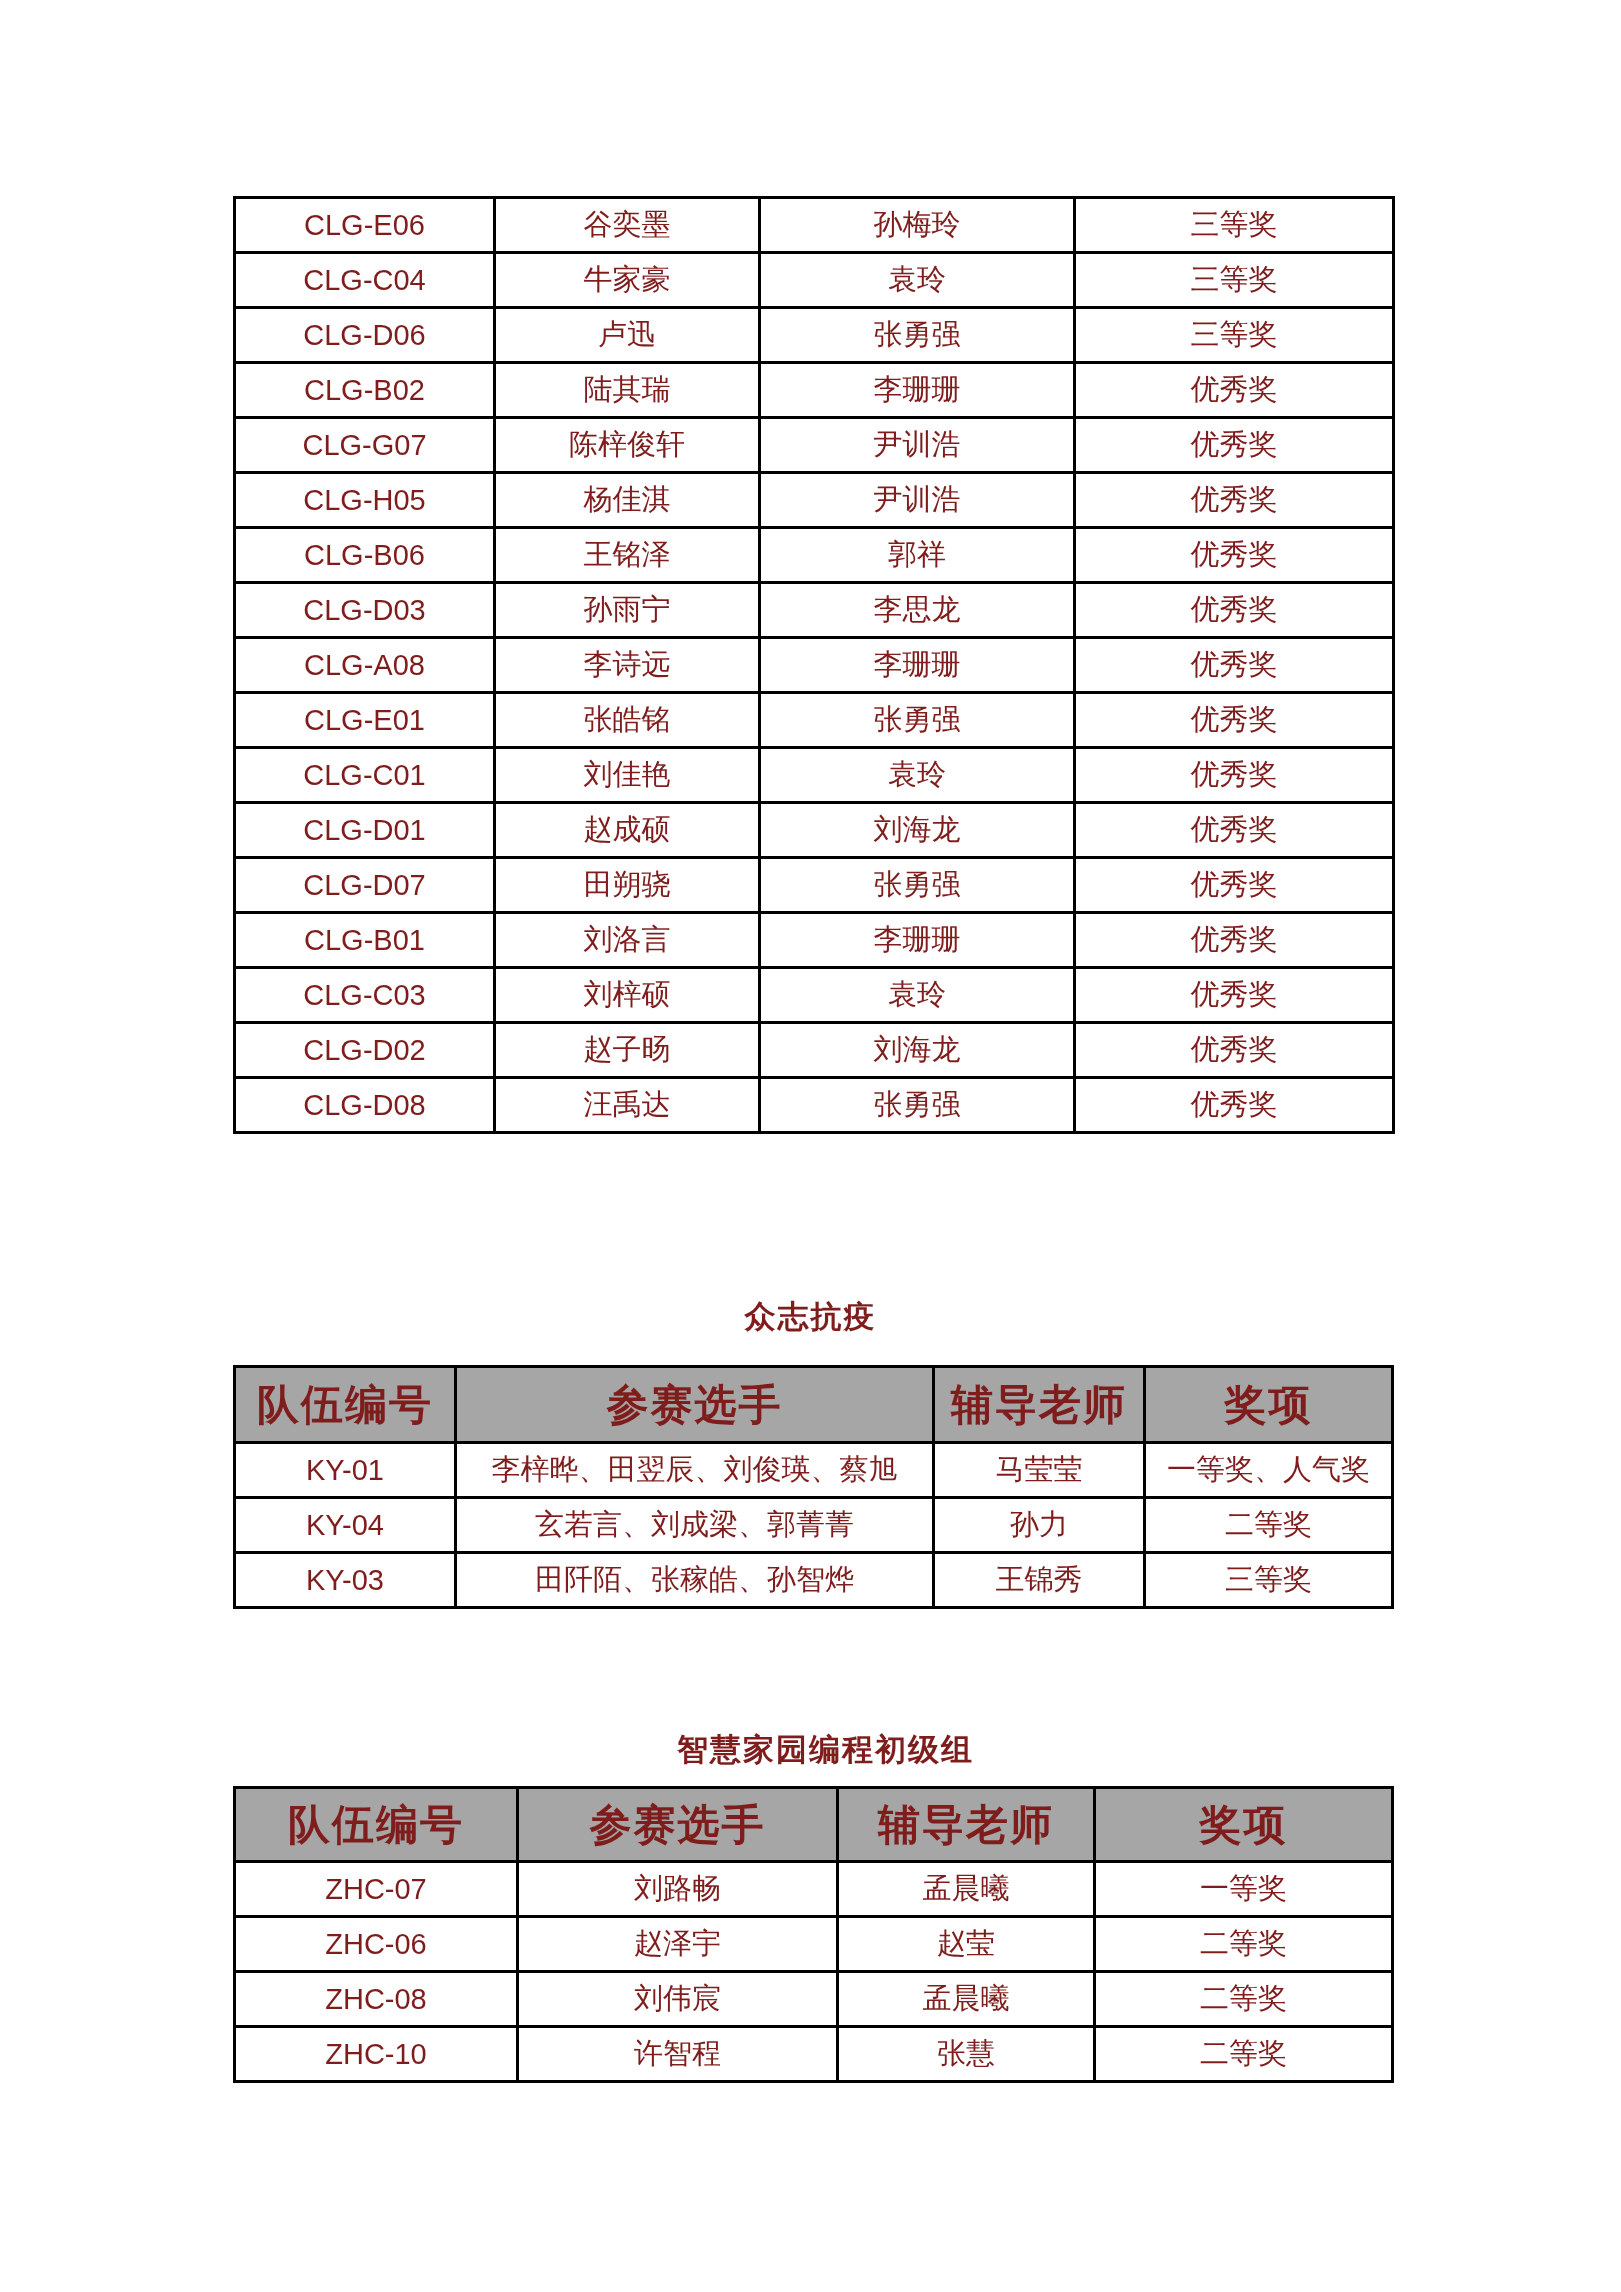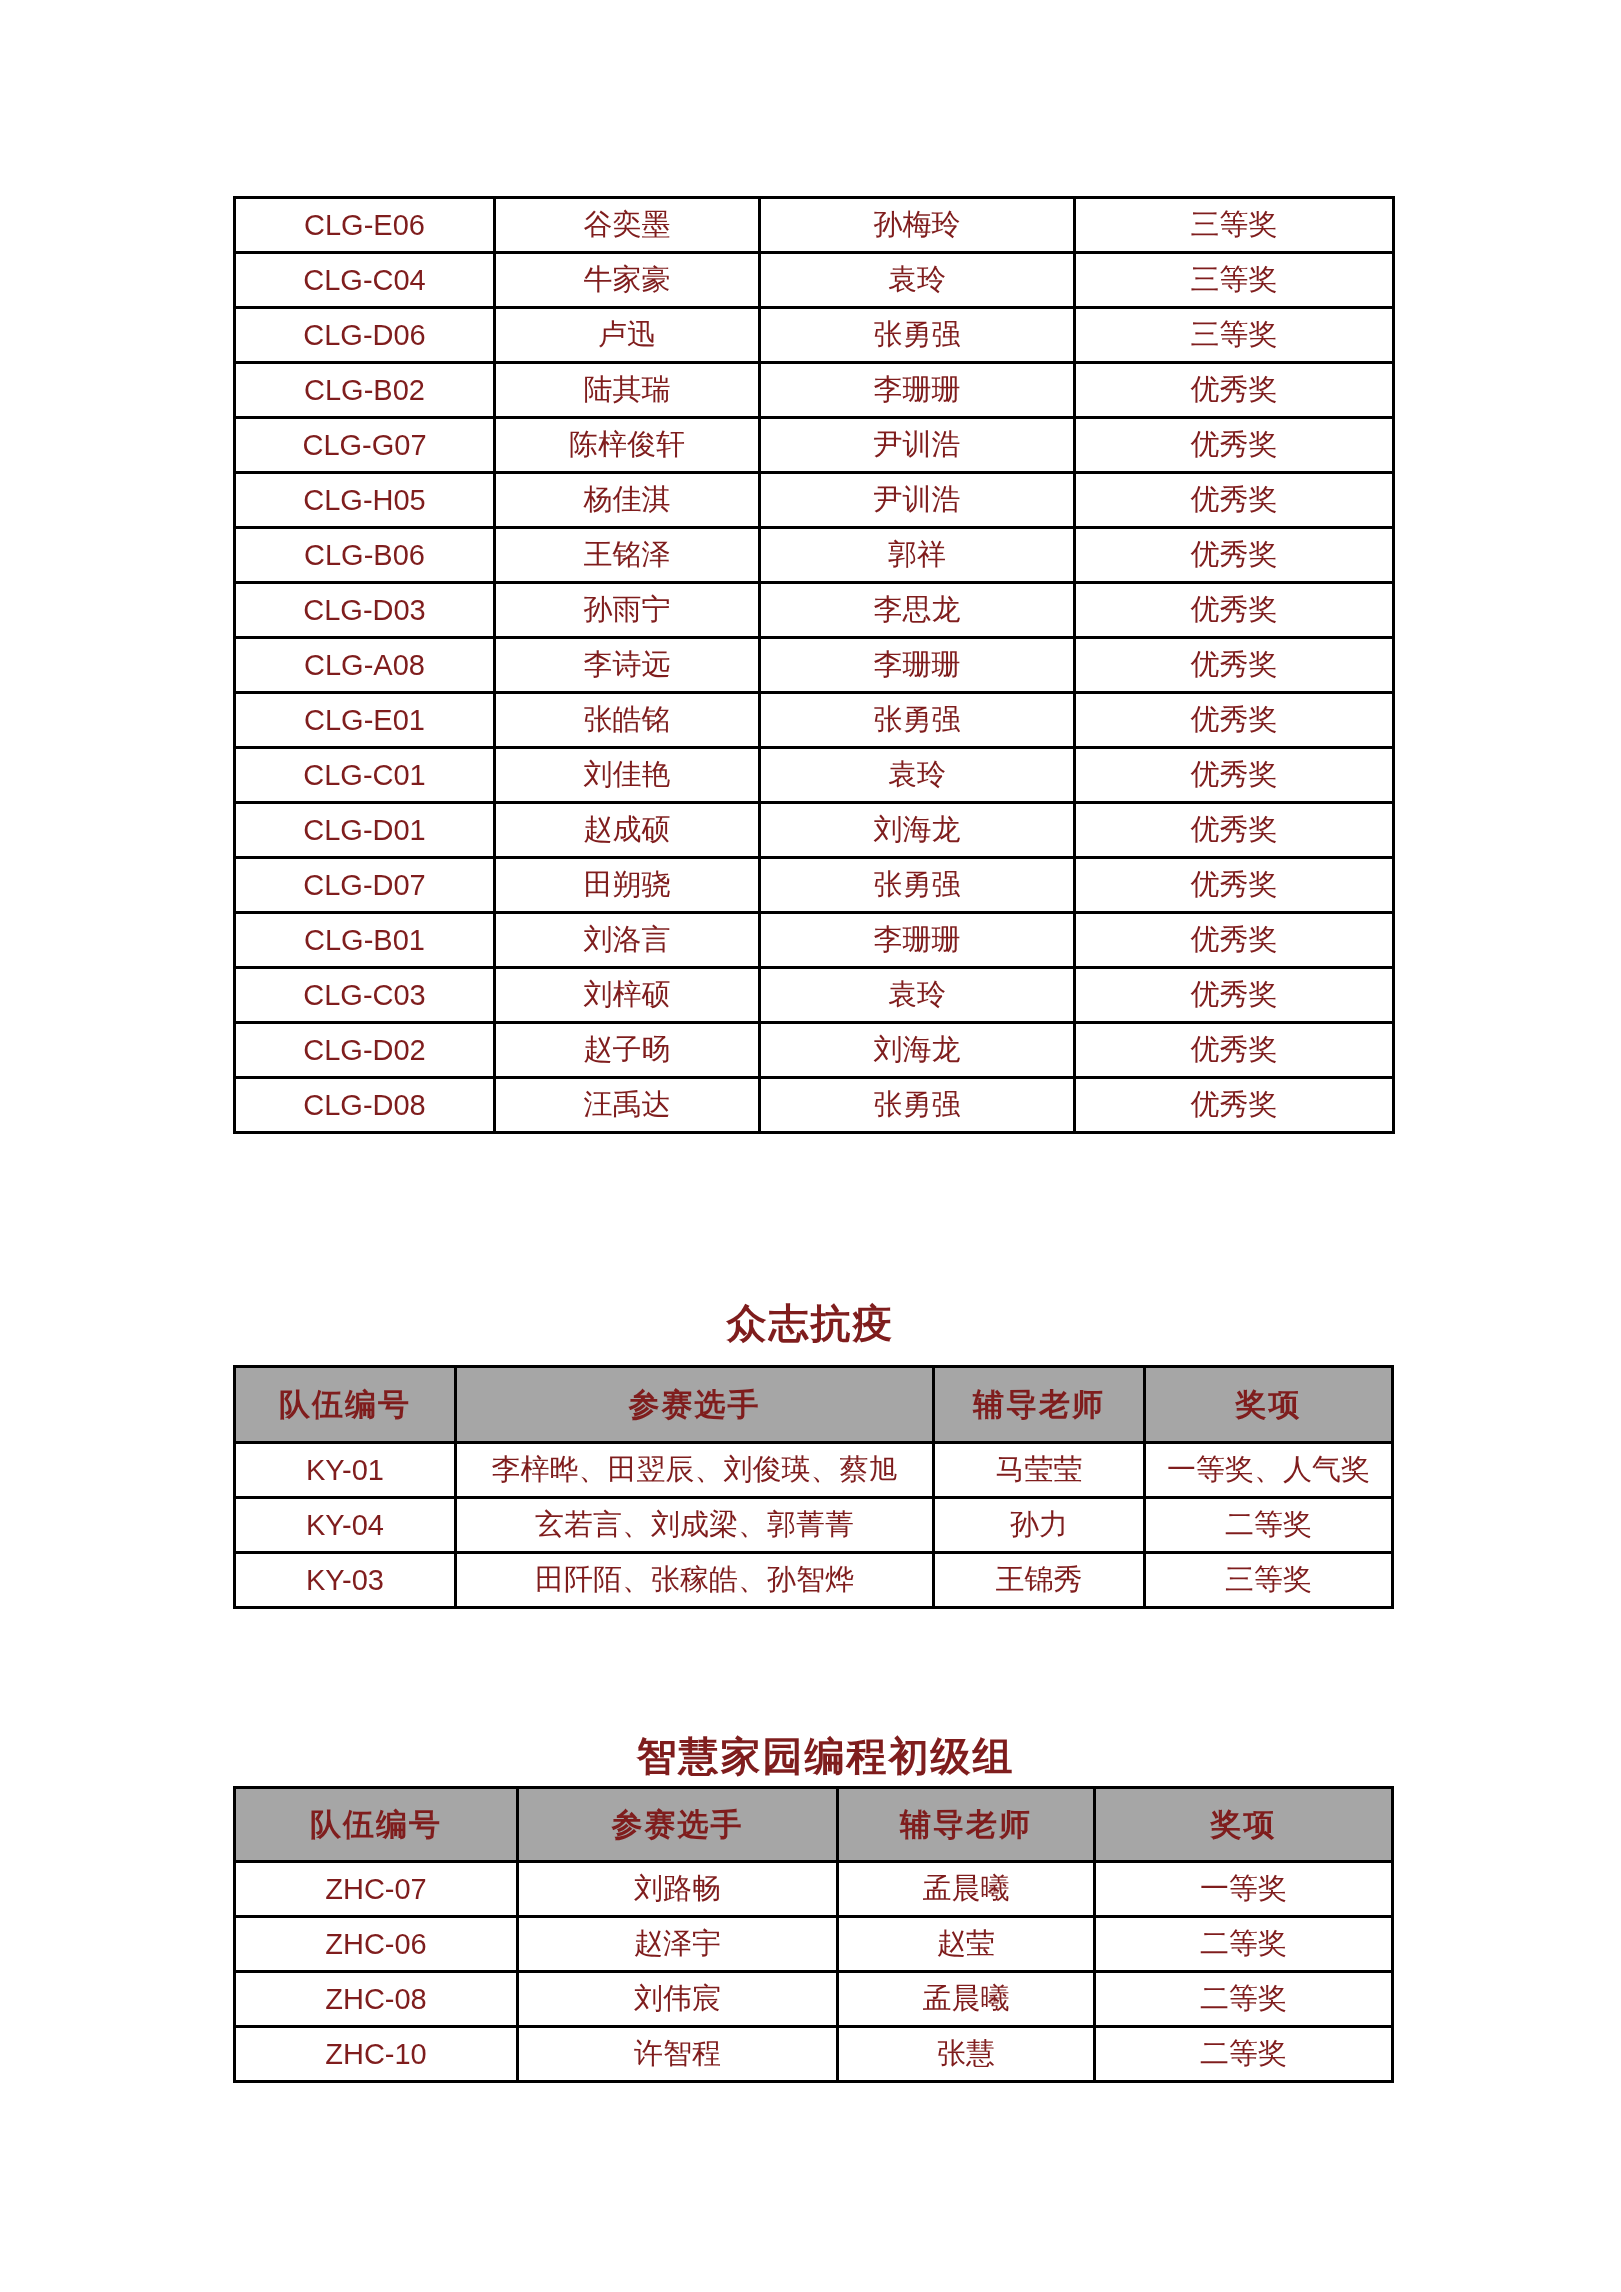--- a/index.html
+++ b/index.html
@@ -21,37 +21,37 @@
     border:3.9px solid #000000;
     text-align:center;
     vertical-align:middle;
     padding:0;
     overflow:hidden;
     white-space:nowrap;
   }
   .tbl td{font-size:29px;font-weight:400;}
   .tbl th{
     background:#a6a6a6;
-    font-size:31px;
+    font-size:42px;
     font-weight:700;
     letter-spacing:2px;
   }
   .t1{top:196px;}
   .t1 td{height:52px;}
   .t2{top:1365px;}
   .t2 th{height:73px;}
   .t2 td{height:52px;margin-top:8px;}
   .t3{top:1786px;}
   .t3 th{height:71px;}
   .t3 td{height:52px;}
   .section-title{
     position:absolute;
     left:0;width:100%;
     text-align:center;
-    font-size:40px;
+    font-size:31px;
     font-weight:700;
     letter-spacing:2px;
   }
   .title2{top:1296px;}
   .title3{top:1729px;padding-left:15px;}
 </style>
 </head>
 <body>
 
 <div class="page">

